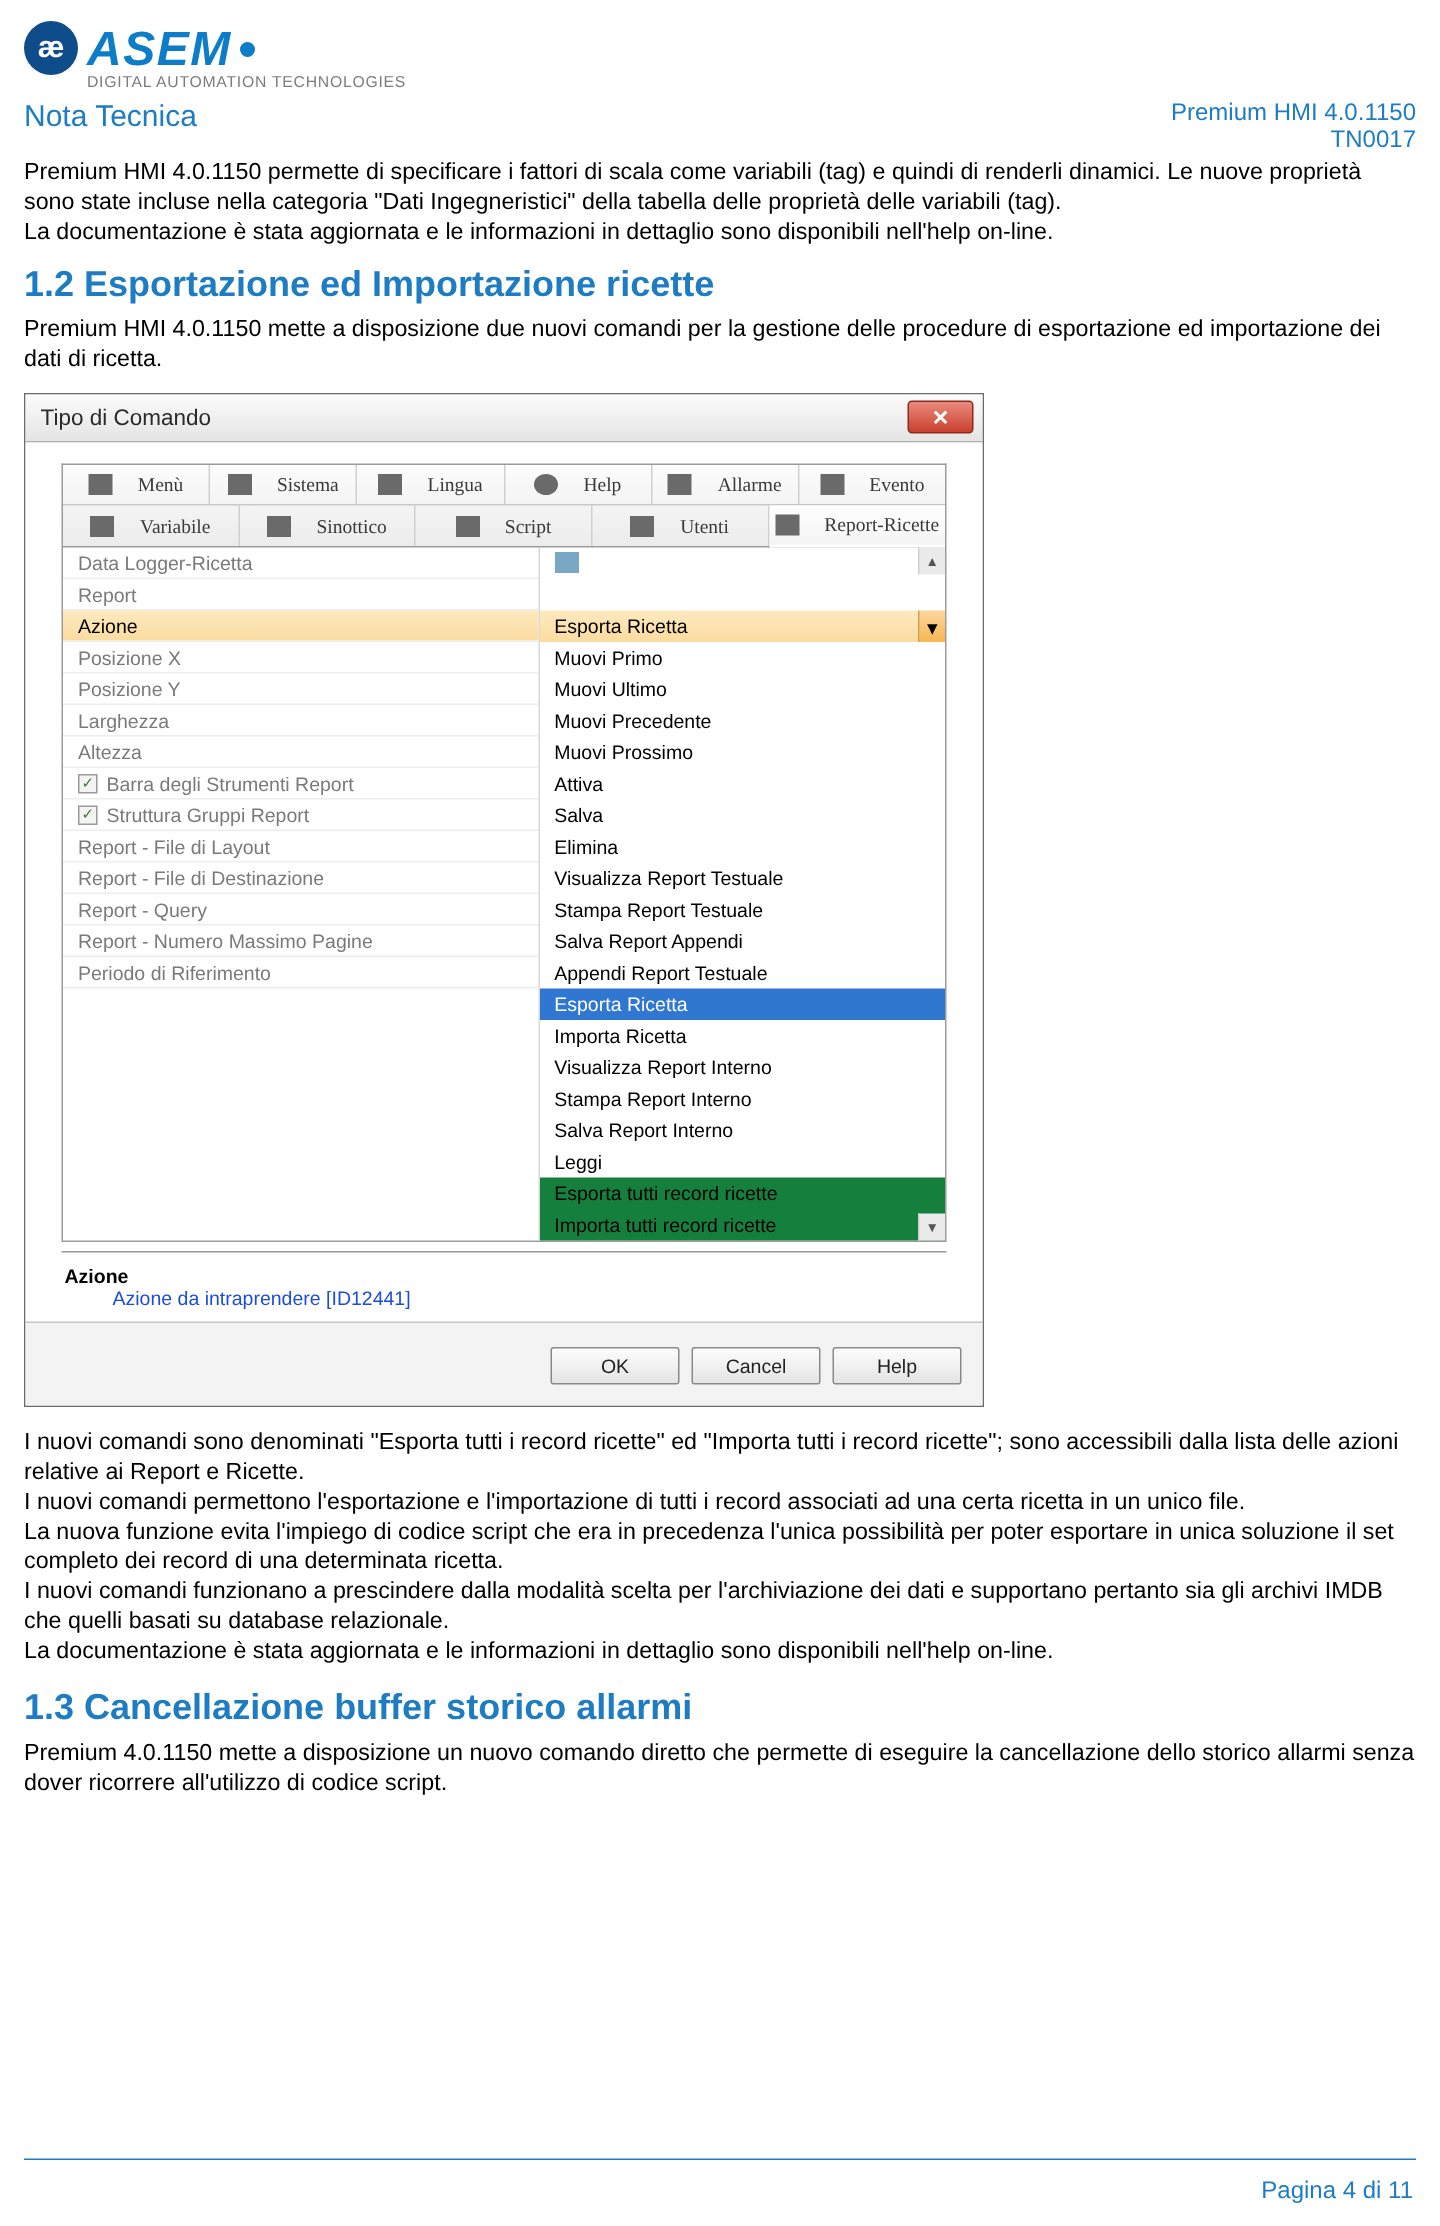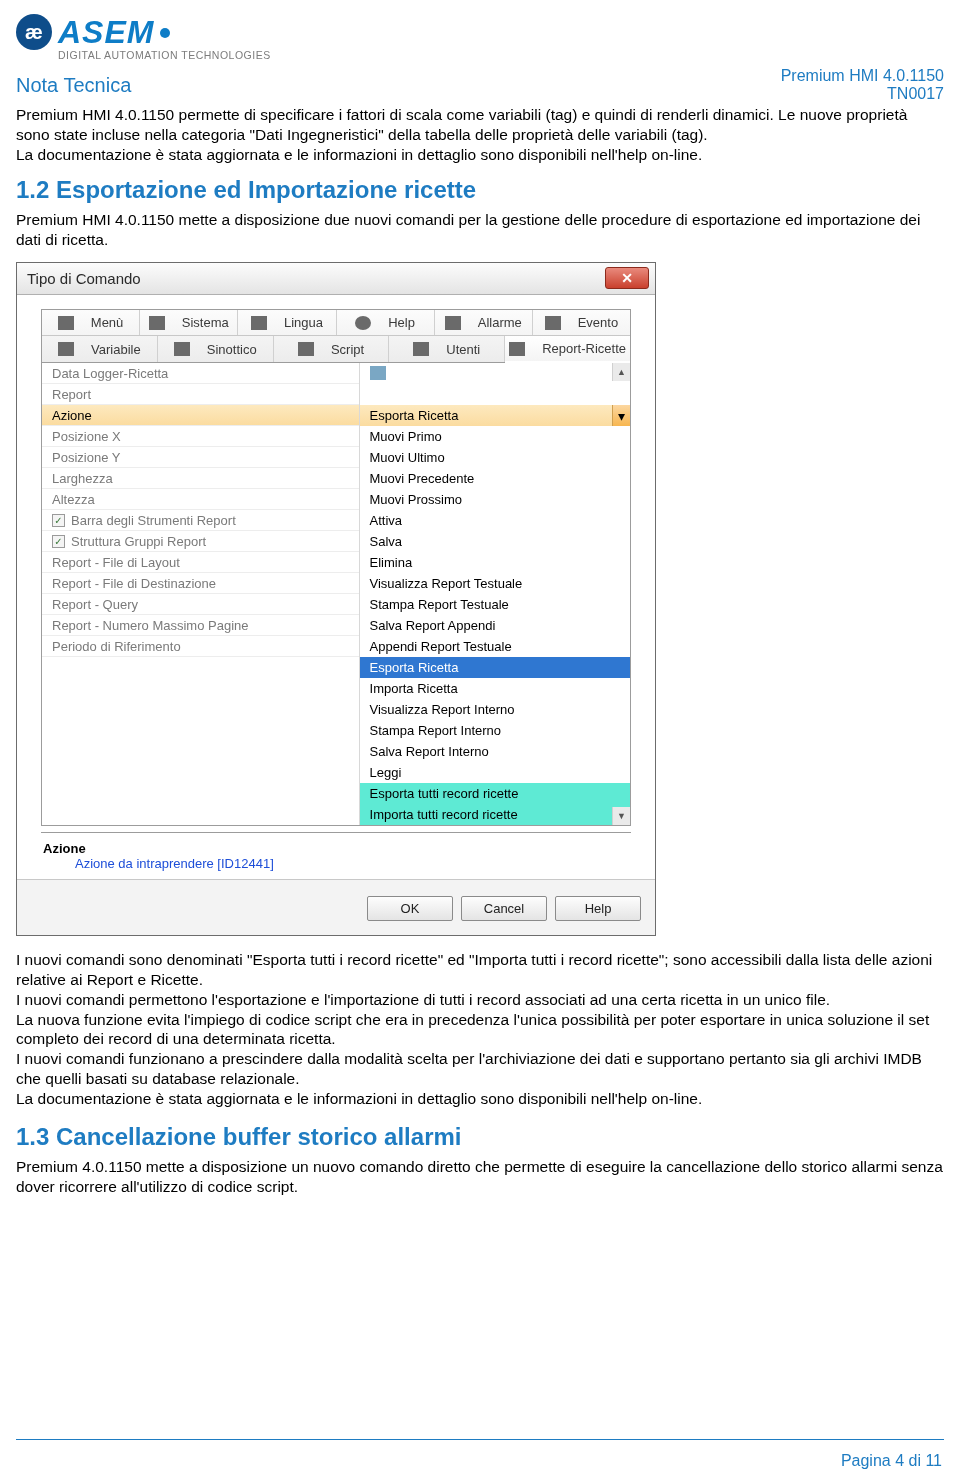--- a/index.html
+++ b/index.html
@@ -29,21 +29,21 @@
   .logo-dot {
     width: 10px; height: 10px; background: #0e7dc7;
     border-radius: 50%; margin-left: 6px;
   }
   .logo-tag {
     font-size: 10.5px; color: #7c7c7c; letter-spacing: 0.5px;
     margin-top: -2px;
   }
   .header-row {
     display: flex; justify-content: space-between;
-    margin-top: 6px; margin-bottom: 2px; align-items: center;
+    margin-top: 6px; margin-bottom: 2px;
   }
   .header-left { color: #1e7cc2; font-size: 20px; }
   .header-right { color: #1e7cc2; font-size: 16px; text-align: right; }
   .header-right .tn { display: block; }
   .body-text { color: #000; line-height: 1.28; margin-bottom: 12px; }
   .section-head {
     color: #1e7cc2; font-size: 24px; font-weight: bold;
     margin: 12px 0 6px 0;
   }
   .section-head2 { color: #1e7cc2; font-size: 24px; font-weight: bold; margin: 14px 0 6px 0; }
@@ -71,21 +71,21 @@
 
   .tabstrip {
     border: 1px solid #9c9c9c; border-bottom: none;
     margin: 0 10px; background: linear-gradient(#fcfcfc,#ececec);
   }
   .tabrow { display: flex; border-bottom: 1px solid #c8c8c8; }
   .tabrow:last-child { border-bottom: none; }
   .tab {
     flex: 1; display: flex; align-items: center; justify-content: center;
     gap: 17px; padding: 5px 4px; border-right: 1px solid #d0d0d0;
-    color: #3a3a3a; font-size: 13px; white-space: nowrap;
+    color: #3a3a3a; font-size: 13px; white-space: nowrap; font-family: Liberation Serif, serif;
   }
   .tab:last-child { border-right: none; }
   .tab.active {
     background: linear-gradient(#fff,#f4f4f4);
     border-bottom: 2px solid #fff; margin-bottom: -1px;
   }
   .tab .ic {
     width: 16px; height: 14px; background: #6a6a6a; display: inline-block;
   }
   .ic-menu { background: linear-gradient(#888,#888); }
@@ -121,21 +121,21 @@
     width: 13px; height: 13px; border: 1px solid #9a9a9a;
     background: #f4f4f4; display: inline-flex;
     align-items: center; justify-content: center; font-size: 10px;
     color: #3a7a3a;
   }
   .crow {
     padding: 2px 10px; font-size: 13px; color: #000;
     height: 21px; line-height: 17px;
   }
   .crow.sel { background: #2f77d1; color: #fff; }
-  .crow.hl { background: #5eead4; }
+  .crow.hl { background: #15803d; }
   .crow .cicon {
     display: inline-block; width: 16px; height: 14px;
     background: #7aa7c4; margin-right: 2px; vertical-align: -2px;
   }
   .dd-arrow {
     position: absolute; right: 0; top: 42px; width: 18px; height: 21px;
     background: linear-gradient(#fcd7a0,#f7b650);
     border-left: 1px solid #d0a050; display: flex;
     align-items: center; justify-content: center;
   }

